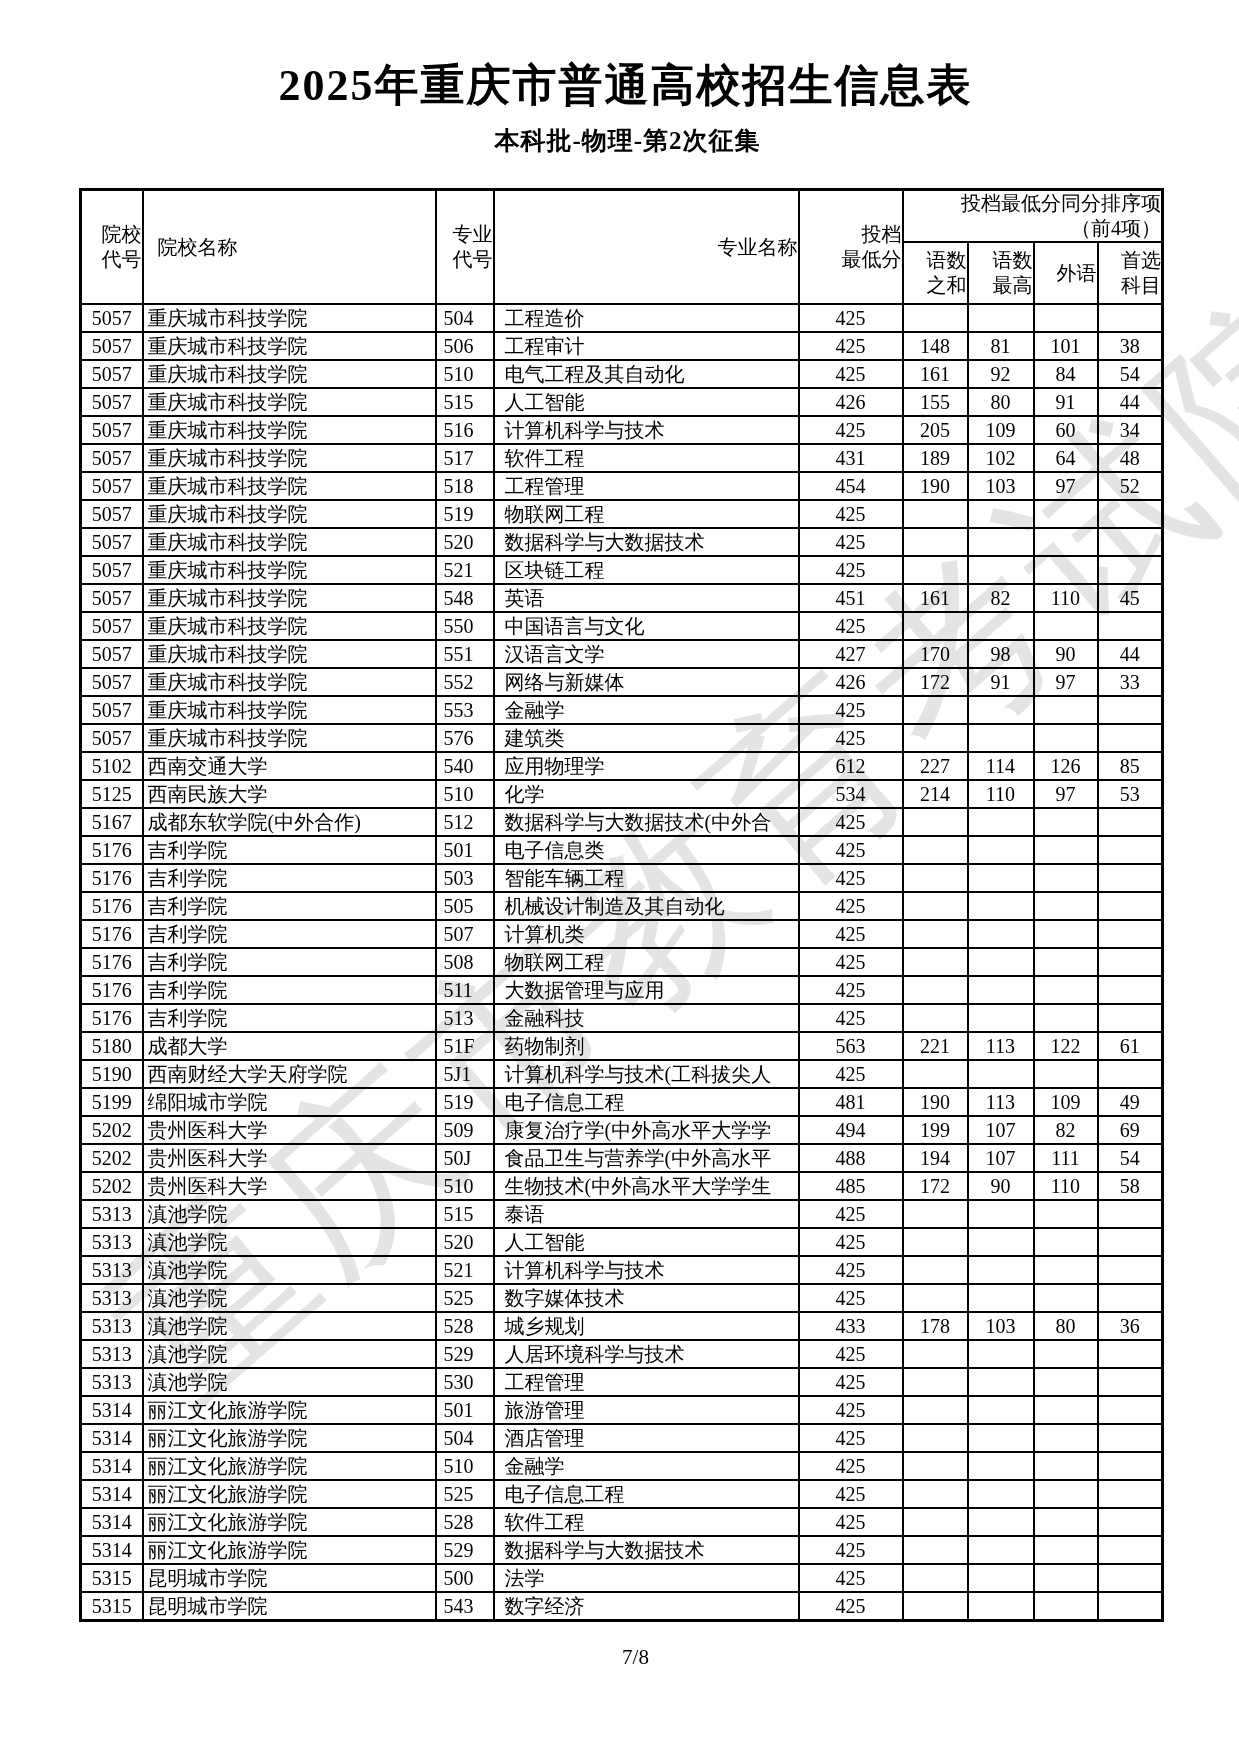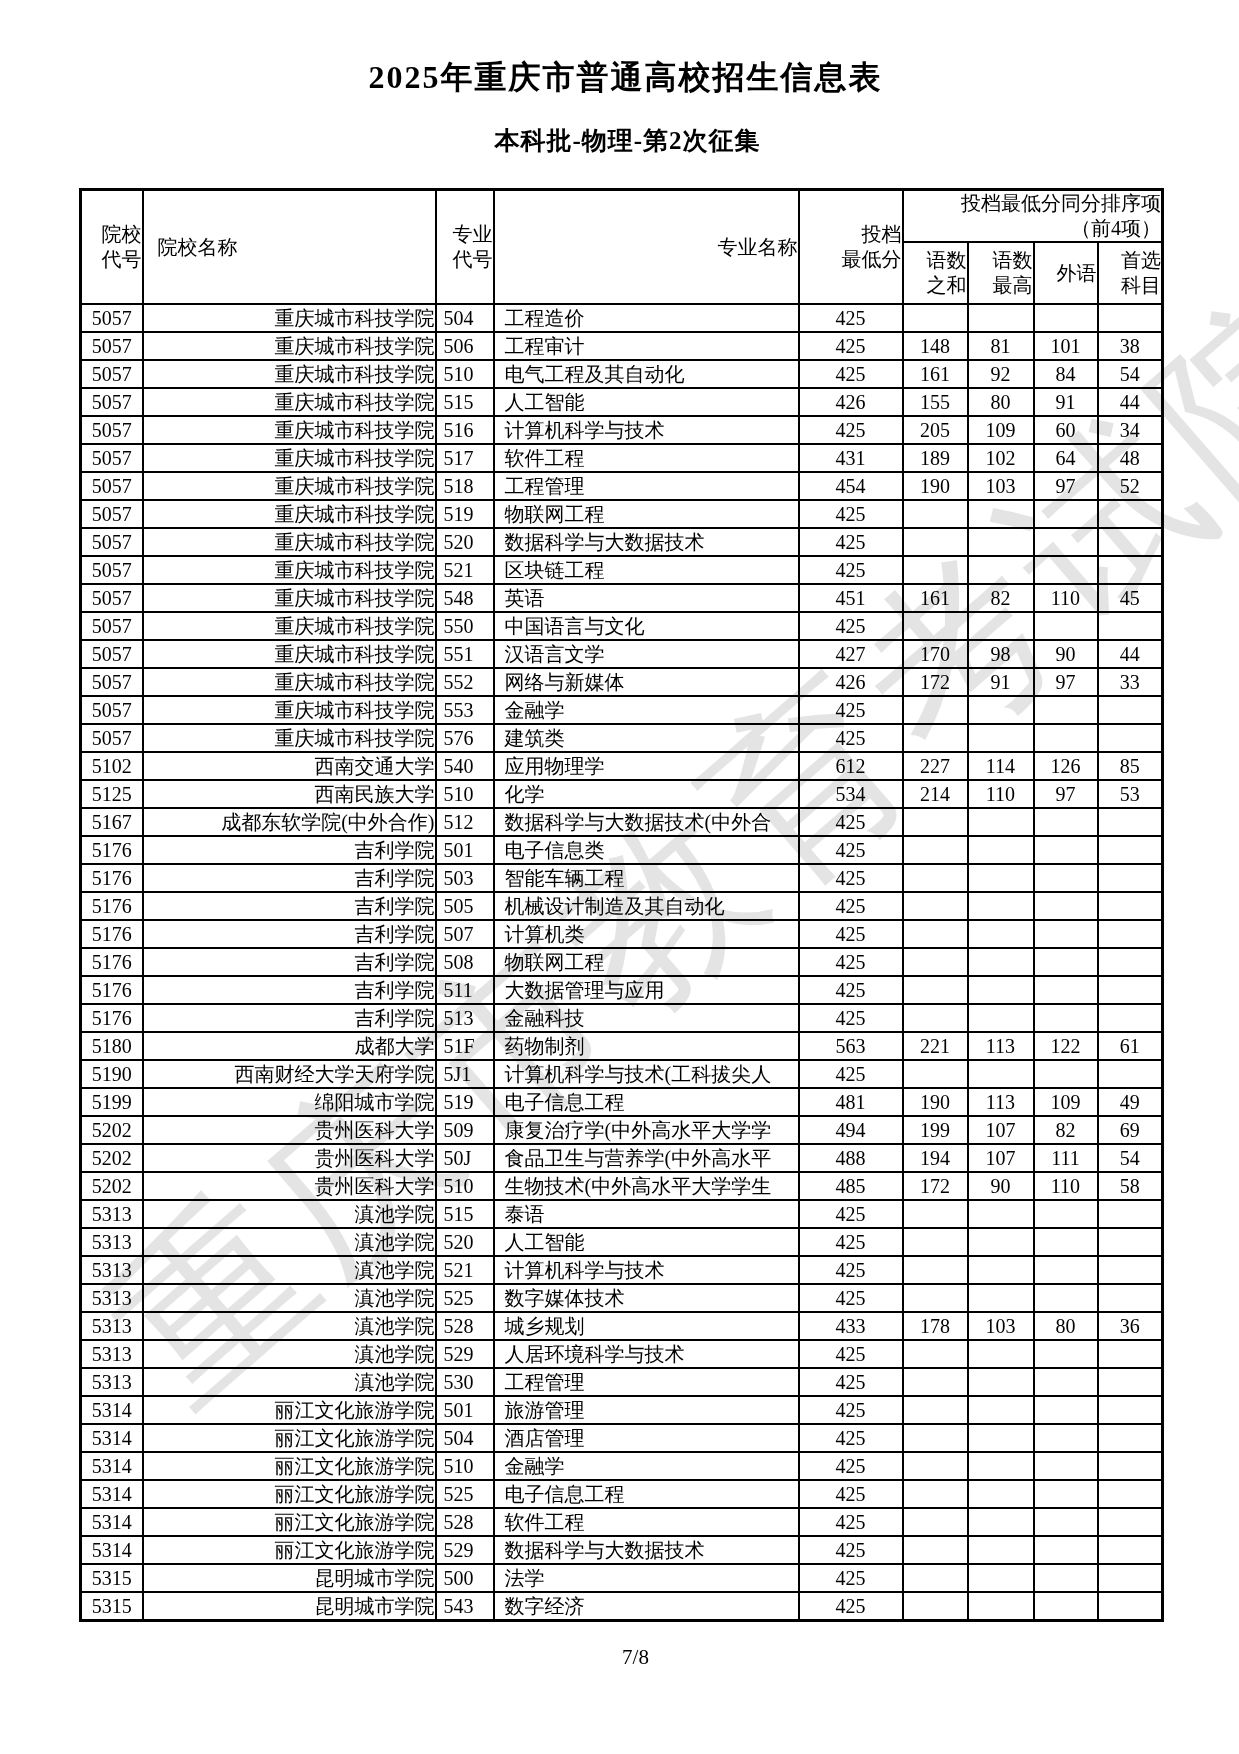--- a/index.html
+++ b/index.html
@@ -12,21 +12,21 @@
 
   .watermark {
     position:absolute; left:740px; top:845px;
     transform:translate(-50%,-50%) rotate(-41deg);
     font-size:185px; letter-spacing:12px; white-space:nowrap;
     color:rgba(120,120,120,0.20); z-index:0; user-select:none;
   }
 
   .title {
     position:absolute; top:56px; left:0; width:100%; text-align:center;
-    font-size:32px; font-weight:bold; letter-spacing:2px; margin:0; z-index:1;padding-left:12px;
+    font-size:44px; font-weight:bold; letter-spacing:2px; margin:0; z-index:1;padding-left:12px;
   }
   .subtitle {
     position:absolute; top:124px; left:8px; width:100%; text-align:center;
     font-size:25px; font-weight:bold; letter-spacing:1px; margin:0; z-index:1;
   }
 
   table.grid {
     position:absolute; left:79px; top:188px; width:1082px;
     border-collapse:collapse; table-layout:fixed; z-index:1;
     font-size:20px; background:transparent;
@@ -36,21 +36,21 @@
 
   thead th { font-weight:normal; padding:0; vertical-align:middle; }
   thead tr.h-top { height:50px; }
   thead tr.h-sub { height:62px; }
   .pre { white-space:pre-line; text-align:right; line-height:1.25;margin-top:48px; }
   th.h-school-name { text-align:left; padding-left:14px; }
   th.h-major-name { text-align:right; }
 
   tbody td { height:28px; padding:0; vertical-align:middle; line-height:26px; }
   td.c-code  { text-align:center; }
-  td.c-school{ text-align:right; padding-left:12px; white-space:nowrap; overflow:hidden; }
+  td.c-school{ text-align:left; padding-left:4px; white-space:nowrap; overflow:hidden; }
   td.c-mcode { text-align:left; padding-left:7px; }
   td.c-major { text-align:left; padding-left:10px; white-space:nowrap; overflow:hidden; }
   td.c-score, td.c-t1, td.c-t2, td.c-t3, td.c-t4 { text-align:center; }
 
   .footer {
     position:absolute; top:1645px; left:16px; width:100%;
     text-align:center; font-size:21px; z-index:1;
   }
 </style>
 </head>

